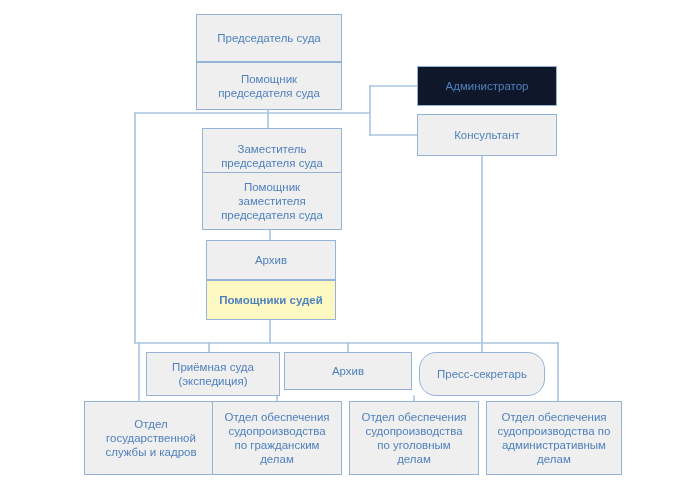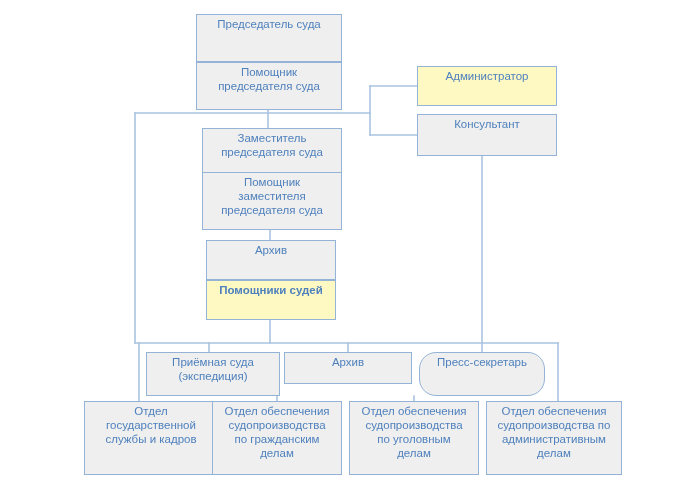--- a/index.html
+++ b/index.html
@@ -30,23 +30,23 @@
   .node {
     position: absolute;
     box-sizing: border-box;
     background: #efefef;
     border: 1px solid #95b3d7;
     color: #4f81bd;
     font-size: 11.5px;
     line-height: 14px;
     text-align: center;
     display: flex;
-    align-items: flex-start;
+    align-items: center;
     justify-content: center;
-    padding: 2px 4px;
+    padding: 18px 4px;
     z-index: 2;
     white-space: pre-line;
   }
 </style>
 </head>
 <body>
 
 <div id="chart">
 
   <svg class="connectors" viewBox="0 0 700 485" xmlns="http://www.w3.org/2000/svg">
@@ -67,21 +67,21 @@
         <polyline points="277,396 277,401"></polyline>
         <polyline points="414,396 414,401"></polyline>
         <polyline points="558,343 558,401"></polyline>
       </g>
   </svg>
 
   <div id="nodes-layer">
       <div class="node" style="left: 196px; top: 14px; width: 146px; height: 48px; background: rgb(239, 239, 239); border-color: rgb(149, 179, 215); color: rgb(79, 129, 189);"><span>Председатель суда</span></div>
       <div class="node" style="left: 196px; top: 62px; width: 146px; height: 48px; background: rgb(239, 239, 239); border-color: rgb(149, 179, 215); color: rgb(79, 129, 189);"><span>Помощник
 председателя суда</span></div>
-      <div class="node" style="left: 417px; top: 66px; width: 140px; height: 40px; background: #fef9c3; border-color: rgb(149, 179, 215); color: rgb(79, 129, 189);"><span>Администратор</span></div>
+      <div class="node" style="left: 417px; top: 66px; width: 140px; height: 40px; background: #0f172a; border-color: rgb(149, 179, 215); color: rgb(79, 129, 189);"><span>Администратор</span></div>
       <div class="node" style="left: 417px; top: 114px; width: 140px; height: 42px; background: rgb(239, 239, 239); border-color: rgb(149, 179, 215); color: rgb(79, 129, 189);"><span>Консультант</span></div>
       <div class="node" style="left: 202px; top: 128px; width: 140px; height: 56px; background: rgb(239, 239, 239); border-color: rgb(149, 179, 215); color: rgb(79, 129, 189);"><span>Заместитель
 председателя суда</span></div>
       <div class="node" style="left: 202px; top: 172px; width: 140px; height: 58px; background: rgb(239, 239, 239); border-color: rgb(149, 179, 215); color: rgb(79, 129, 189);"><span>Помощник
 заместителя
 председателя суда</span></div>
       <div class="node" style="left: 206px; top: 240px; width: 130px; height: 40px; background: rgb(239, 239, 239); border-color: rgb(149, 179, 215); color: rgb(79, 129, 189);"><span>Архив</span></div>
       <div class="node" style="left: 206px; top: 280px; width: 130px; height: 40px; background: #fef9c3; border-color: rgb(149, 179, 215); color: rgb(79, 129, 189); font-weight: bold;"><span>Помощники судей</span></div>
       <div class="node" style="left: 146px; top: 352px; width: 134px; height: 44px; background: rgb(239, 239, 239); border-color: rgb(149, 179, 215); color: rgb(79, 129, 189);"><span>Приёмная суда
 (экспедиция)</span></div>

